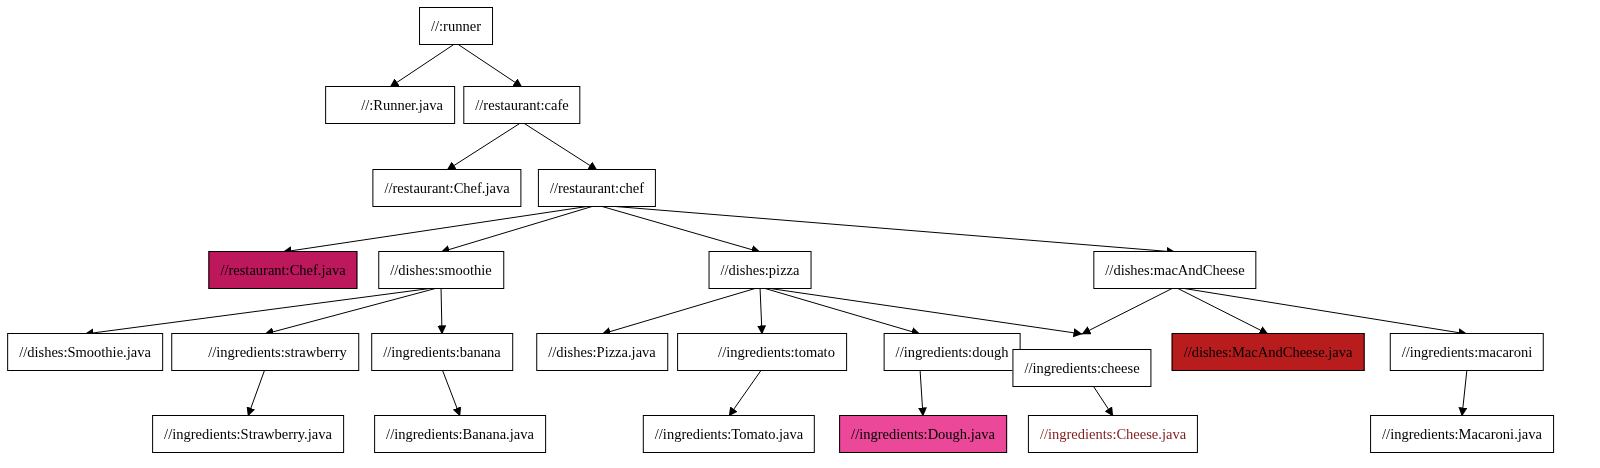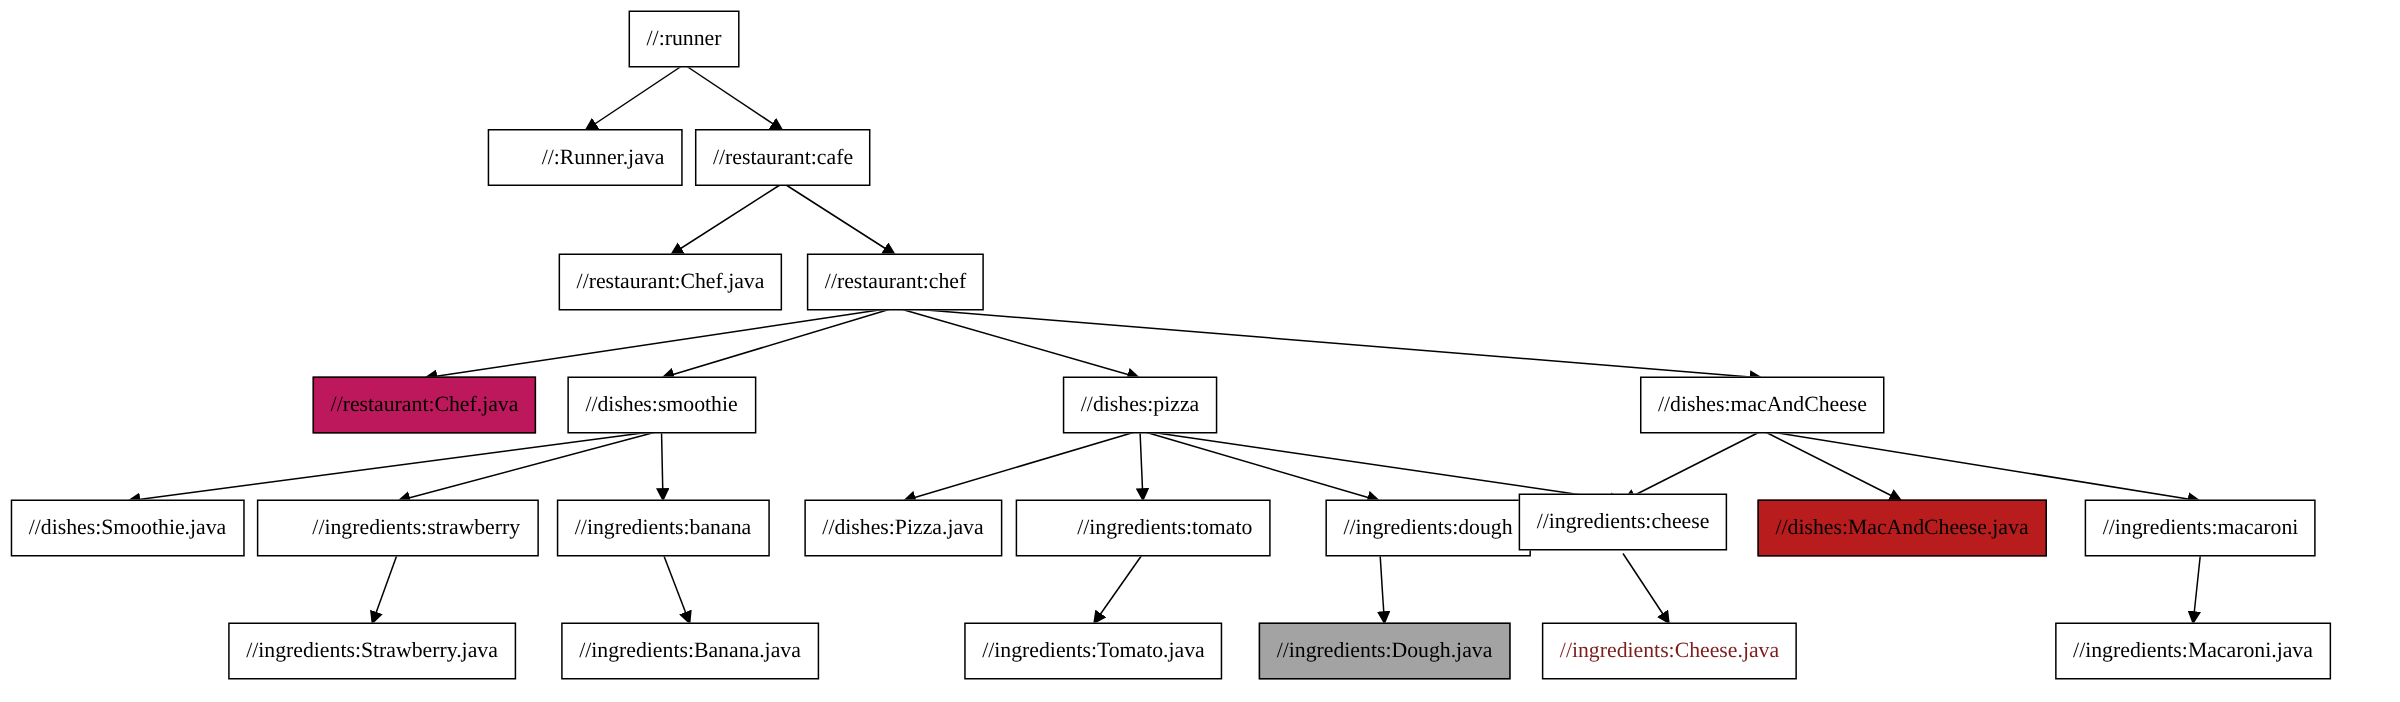--- a/index.html
+++ b/index.html
@@ -86,23 +86,23 @@
       <div class="node" style="left: 283px; top: 270px; background: #be185d; border-color: rgb(0, 0, 0); color: rgb(0, 0, 0); text-align: center;">//restaurant:Chef.java</div>
       <div class="node" style="left: 441px; top: 270px; background: rgb(255, 255, 255); border-color: rgb(0, 0, 0); color: rgb(0, 0, 0);">//dishes:smoothie</div>
       <div class="node" style="left: 760px; top: 270px; background: rgb(255, 255, 255); border-color: rgb(0, 0, 0); color: rgb(0, 0, 0);">//dishes:pizza</div>
       <div class="node" style="left: 1175px; top: 270px; background: rgb(255, 255, 255); border-color: rgb(0, 0, 0); color: rgb(0, 0, 0);">//dishes:macAndCheese</div>
       <div class="node" style="left: 85px; top: 352px; background: rgb(255, 255, 255); border-color: rgb(0, 0, 0); color: rgb(0, 0, 0);">//dishes:Smoothie.java</div>
       <div class="node" style="left: 265px; top: 352px; background: rgb(255, 255, 255); border-color: rgb(0, 0, 0); color: rgb(0, 0, 0); padding-left: 36px;">//ingredients:strawberry</div>
       <div class="node" style="left: 442px; top: 352px; background: rgb(255, 255, 255); border-color: rgb(0, 0, 0); color: rgb(0, 0, 0);">//ingredients:banana</div>
       <div class="node" style="left: 602px; top: 352px; background: rgb(255, 255, 255); border-color: rgb(0, 0, 0); color: rgb(0, 0, 0);">//dishes:Pizza.java</div>
       <div class="node" style="left: 762px; top: 352px; background: rgb(255, 255, 255); border-color: rgb(0, 0, 0); color: rgb(0, 0, 0); padding-left: 40px;">//ingredients:tomato</div>
       <div class="node" style="left: 952px; top: 352px; background: rgb(255, 255, 255); border-color: rgb(0, 0, 0); color: rgb(0, 0, 0);">//ingredients:dough</div>
-      <div class="node" style="left: 1082px; top: 348px; background: rgb(255, 255, 255); border-color: rgb(0, 0, 0); color: rgb(0, 0, 0);">//ingredients:cheese</div>
+      <div class="node" style="left: 1082px; top: 368px; background: rgb(255, 255, 255); border-color: rgb(0, 0, 0); color: rgb(0, 0, 0);">//ingredients:cheese</div>
       <div class="node" style="left: 1268px; top: 352px; background: #b91c1c; border-color: rgb(0, 0, 0); color: rgb(0, 0, 0);">//dishes:MacAndCheese.java</div>
       <div class="node" style="left: 1467px; top: 352px; background: rgb(255, 255, 255); border-color: rgb(0, 0, 0); color: rgb(0, 0, 0);">//ingredients:macaroni</div>
       <div class="node" style="left: 248px; top: 434px; background: rgb(255, 255, 255); border-color: rgb(0, 0, 0); color: rgb(0, 0, 0);">//ingredients:Strawberry.java</div>
       <div class="node" style="left: 460px; top: 434px; background: rgb(255, 255, 255); border-color: rgb(0, 0, 0); color: rgb(0, 0, 0);">//ingredients:Banana.java</div>
       <div class="node" style="left: 729px; top: 434px; background: rgb(255, 255, 255); border-color: rgb(0, 0, 0); color: rgb(0, 0, 0);">//ingredients:Tomato.java</div>
-      <div class="node" style="left: 923px; top: 434px; background: #a3a3a3; border-color: rgb(0, 0, 0); color: rgb(0, 0, 0);">//ingredients:Dough.java</div>
+      <div class="node" style="left: 923px; top: 434px; background: #ec4899; border-color: rgb(0, 0, 0); color: rgb(0, 0, 0);">//ingredients:Dough.java</div>
       <div class="node" style="left: 1113px; top: 434px; background: rgb(255, 255, 255); border-color: rgb(0, 0, 0); color: #7f1d1d;">//ingredients:Cheese.java</div>
       <div class="node" style="left: 1462px; top: 434px; background: rgb(255, 255, 255); border-color: rgb(0, 0, 0); color: rgb(0, 0, 0);">//ingredients:Macaroni.java</div>
     </div>
 </div>
 
 </body></html>

